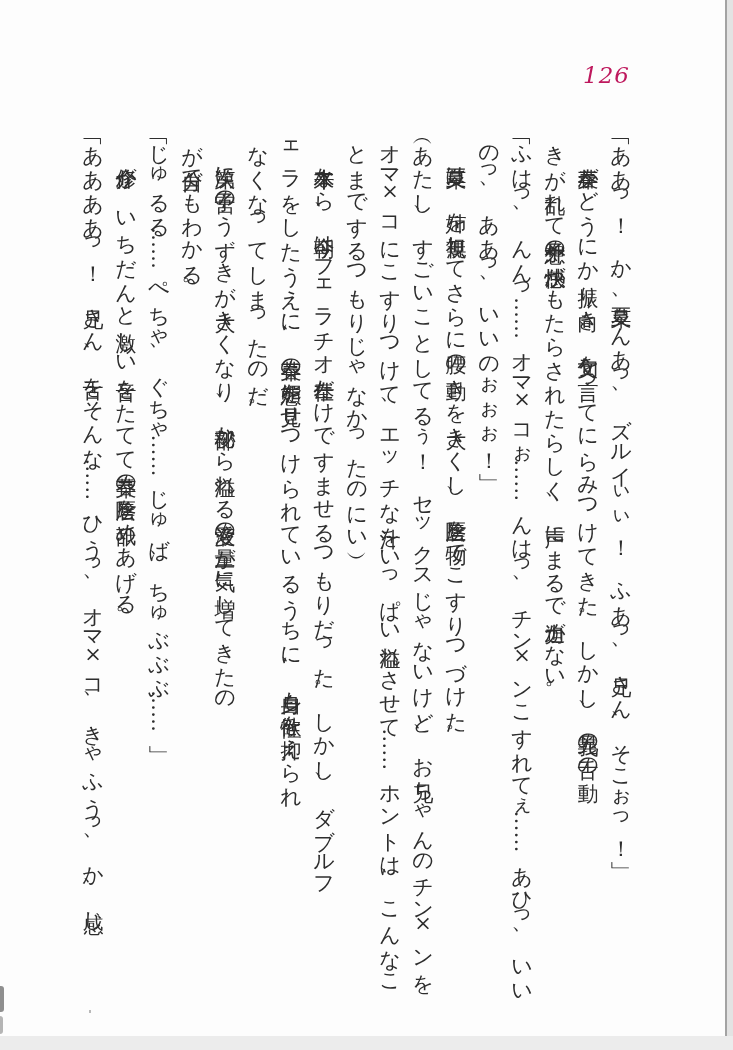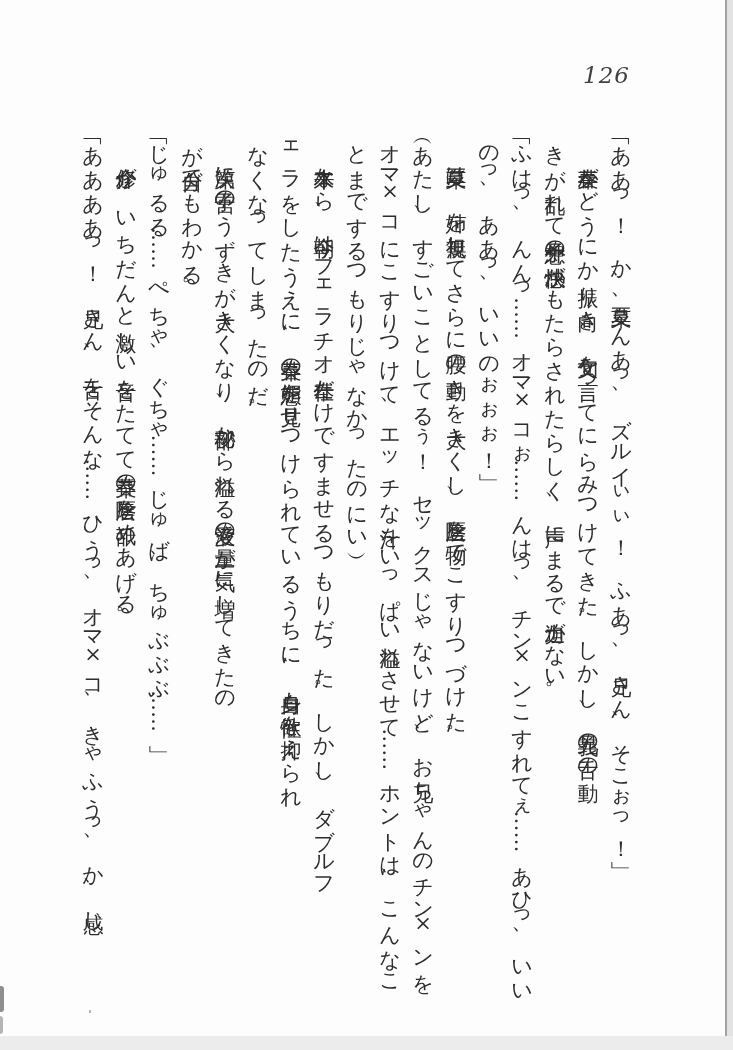--- a/index.html
+++ b/index.html
@@ -57,21 +57,21 @@
     background: #b9b9b9;
   }
   
   .page-number {
     position: absolute;
     top: 62px;
     left: 583px;
     font-size: 23px;
     font-style: italic;
     letter-spacing: 1px;
-    color: #404040;
+    color: #be185d;
   }
   
   .text-area {
     position: absolute;
     top: 131px;
     right: 96px;
     height: 810px;
     writing-mode: vertical-rl;
     text-orientation: mixed;
     color: #2d2d2d;

